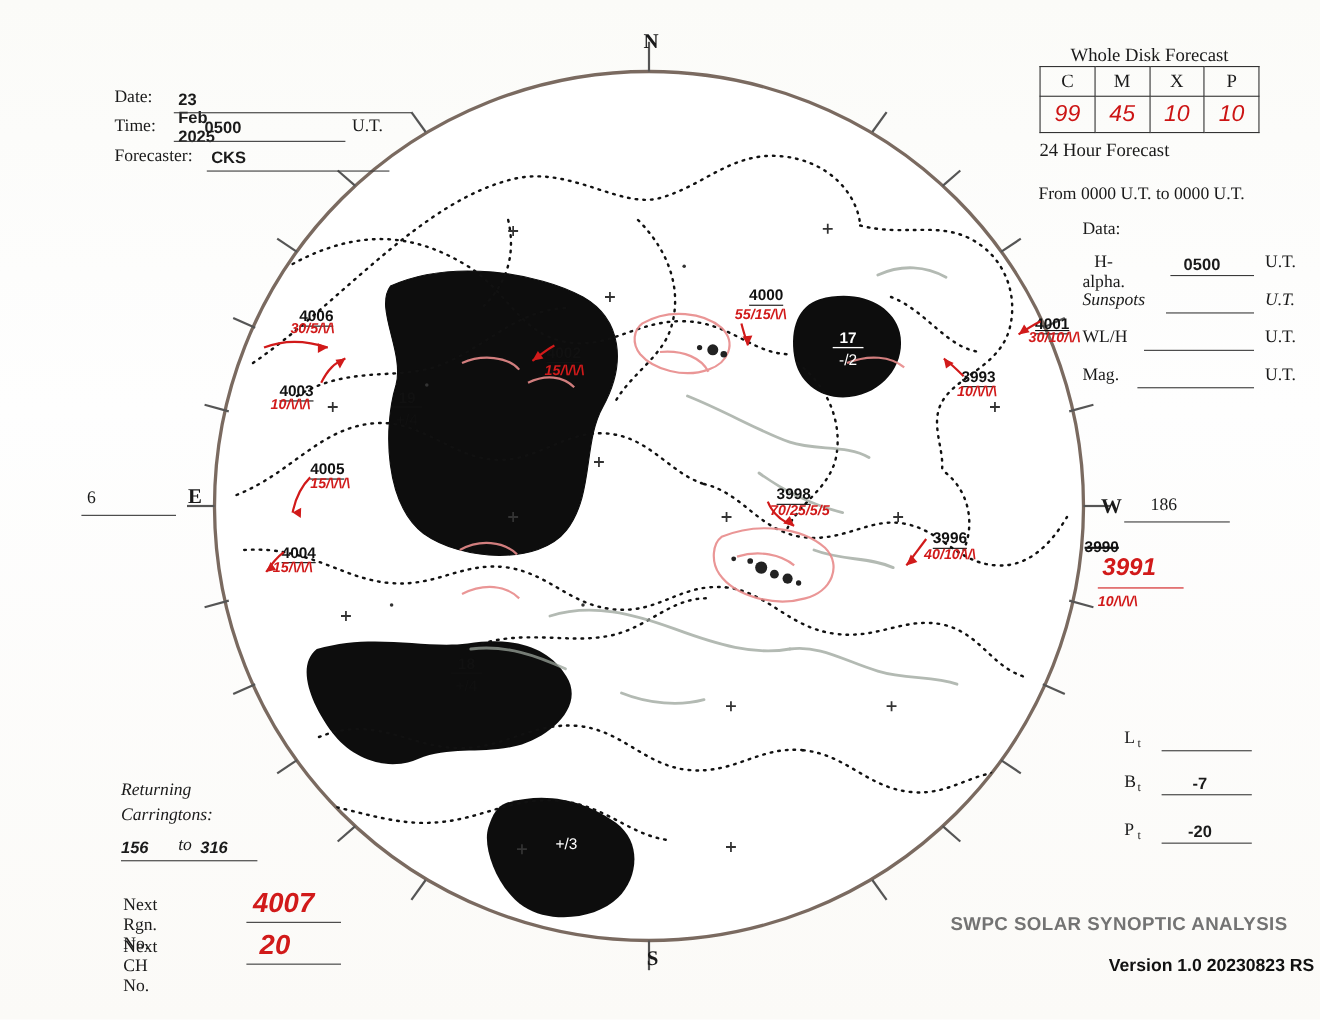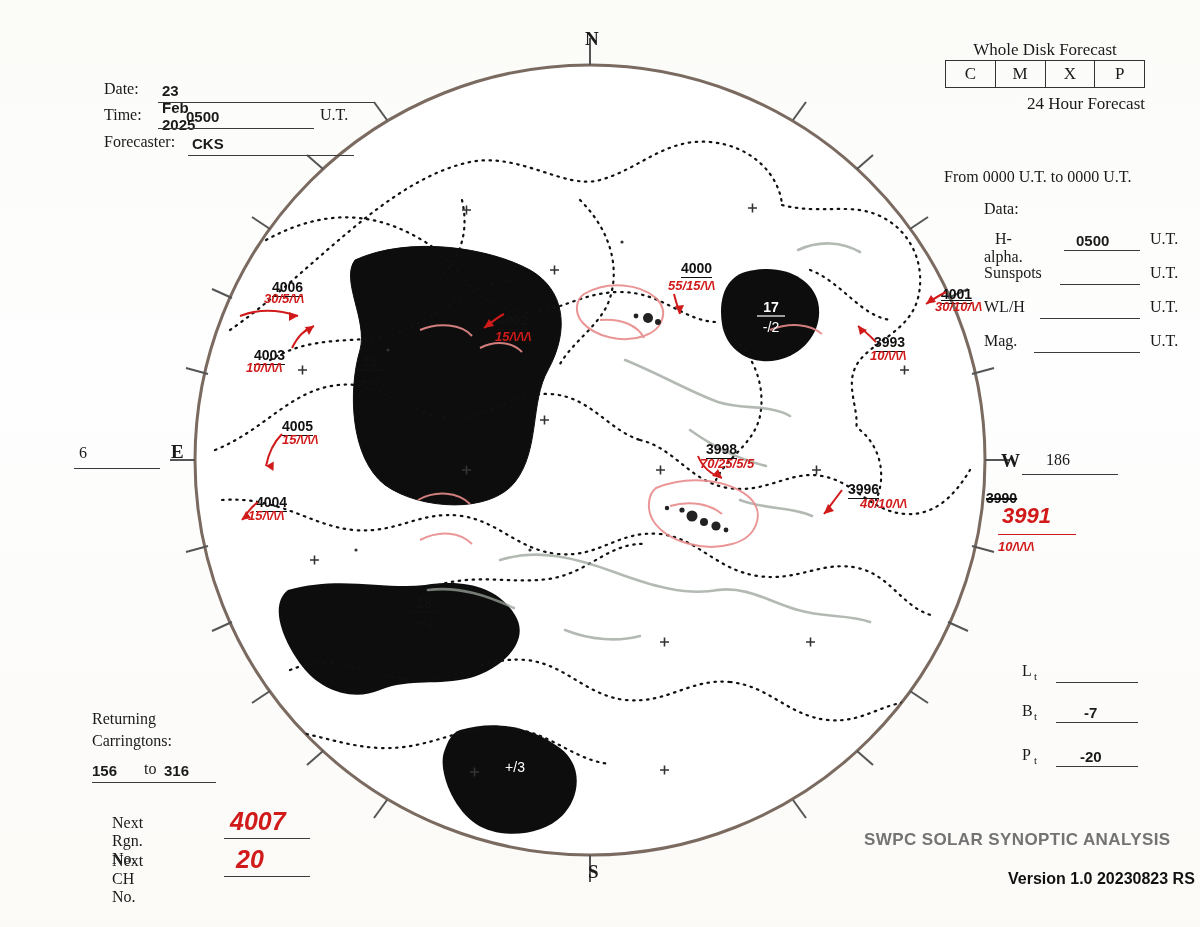--- a/index.html
+++ b/index.html
@@ -59,21 +59,21 @@
     font-family: "Liberation Serif", serif;
     padding: 0;
   }
   #wdf-table td.val {
     color: #cc1414;
     font-size: 21px;
     font-family: "Liberation Sans", sans-serif;
     font-style: italic;
     height: 32px;
   }
-  .center-text { text-align: right; }
+  .center-text { text-align: left; }
 
   
   .data-row { font-size: 16px; }
 
   
   .hand {
     color: #d11a1a;
     font-family: "Liberation Sans", sans-serif;
     font-style: italic;
     font-weight: bold;
@@ -316,37 +316,43 @@
   <div class="abs" style="left:945px; top:40px; width:200px;">
     <div id="wdf-title">Whole Disk Forecast</div>
     <table id="wdf-table">
       <tbody>
           <tr>
         <th>C</th>
         <th>M</th>
         <th>X</th>
         <th>P</th>
       </tr>
+      <tr>
+        <td class="val">99</td>
+        <td class="val">45</td>
+        <td class="val">10</td>
+        <td class="val">10</td>
+      </tr>
     </tbody>
       </table>
     <div class="center-text" style="font-size:17px; margin-top:6px; width:200px;">24 Hour Forecast</div>
   </div>
   <div class="abs" style="left:944px; top:168px; font-size:16px;">From 0000 U.T. to 0000 U.T.</div>
 
   <div class="abs" style="left:984px; top:200px;text-align:center;">
     <div class="data-row">Data:</div>
 
     <div style="position:relative; height:34px; margin-top:12px;">
       <span class="data-row abs" style="left:0; top:0;">H-alpha.</span>
       <span class="hdr-value abs" style="left:92px; top:2px;">0500</span>
       <div class="rule abs" style="left:80px; top:20px; width:76px;"></div>
       <span class="data-row abs" style="left:166px; top:0;">U.T.</span>
     </div>
 
-    <div style="position:relative; height:34px;">
+    <div style="position:relative; height:34px;font-style:italic;">
       <span class="data-row abs" style="left:0; top:0;">Sunspots</span>
       <span class="hdr-value abs" style="left:92px; top:2px;"></span>
       <div class="rule abs" style="left:76px; top:20px; width:80px;"></div>
       <span class="data-row abs" style="left:166px; top:0;">U.T.</span>
     </div>
 
     <div style="position:relative; height:34px;">
       <span class="data-row abs" style="left:0; top:0;">WL/H</span>
       <span class="hdr-value abs" style="left:92px; top:2px;"></span>
       <div class="rule abs" style="left:56px; top:20px; width:100px;"></div>
@@ -429,36 +435,36 @@
   </svg>
 
   <div class="abs reg-label" style="left:706px; top:441px;">3998</div>
   <div class="abs hand hand-small" style="left:700px; top:457px;">70/25/5/5</div>
   <svg class="abs" style="left:690px; top:452px;" width="50" height="36">
     <path d="M8,4 C12,14 20,22 32,26" stroke="#d11a1a" stroke-width="2" fill="none"></path>
     <path d="M32,26 l-4,-9 l-6,7 z" fill="#d11a1a"></path>
   </svg>
 
   <div class="abs reg-label" style="left:848px; top:481px;">3996</div>
-  <div class="abs hand hand-small" style="left:860px; top:497px;text-align:right;">40/10/\/\</div>
+  <div class="abs hand hand-small" style="left:840px; top:497px;text-align:right;">40/10/\/\</div>
   <svg class="abs" style="left:812px; top:486px;" width="40" height="36">
     <path d="M30,4 C24,12 18,20 12,28" stroke="#d11a1a" stroke-width="2" fill="none"></path>
     <path d="M12,28 l10,-3 l-6,-7 z" fill="#d11a1a"></path>
   </svg>
 
   <div class="abs" style="left:986px; top:489px;">
     <span class="reg-label" style="position:relative; border-bottom:none; text-decoration:line-through; text-decoration-thickness:2px;">3990</span>
   </div>
   <div class="abs" style="left:1002px; top:504px;">
     <span class="hand" style="font-size:22px;">3991</span>
   </div>
   <div class="abs rule" style="left:998px; top:534px; width:78px; border-color:#d11a1a;"></div>
   <div class="abs hand hand-small" style="left:998px; top:540px;">10/\/\/\</div>
 
-  <div class="abs" style="left:92px; top:710px;">
+  <div class="abs" style="left:110px; top:710px;font-style:italic;">
     <div class="ret-line">Returning</div>
     <div class="ret-line" style="margin-top:4px;">Carringtons:</div>
     <div style="position:relative; height:30px; margin-top:10px;">
       <span class="hdr-value abs" style="left:0; top:2px;">156</span>
       <span class="ret-line abs" style="left:52px; top:0;">to</span>
       <span class="hdr-value abs" style="left:72px; top:2px;">316</span>
       <div class="rule abs" style="left:0px; top:22px; width:124px;"></div>
     </div>
   </div>
 

